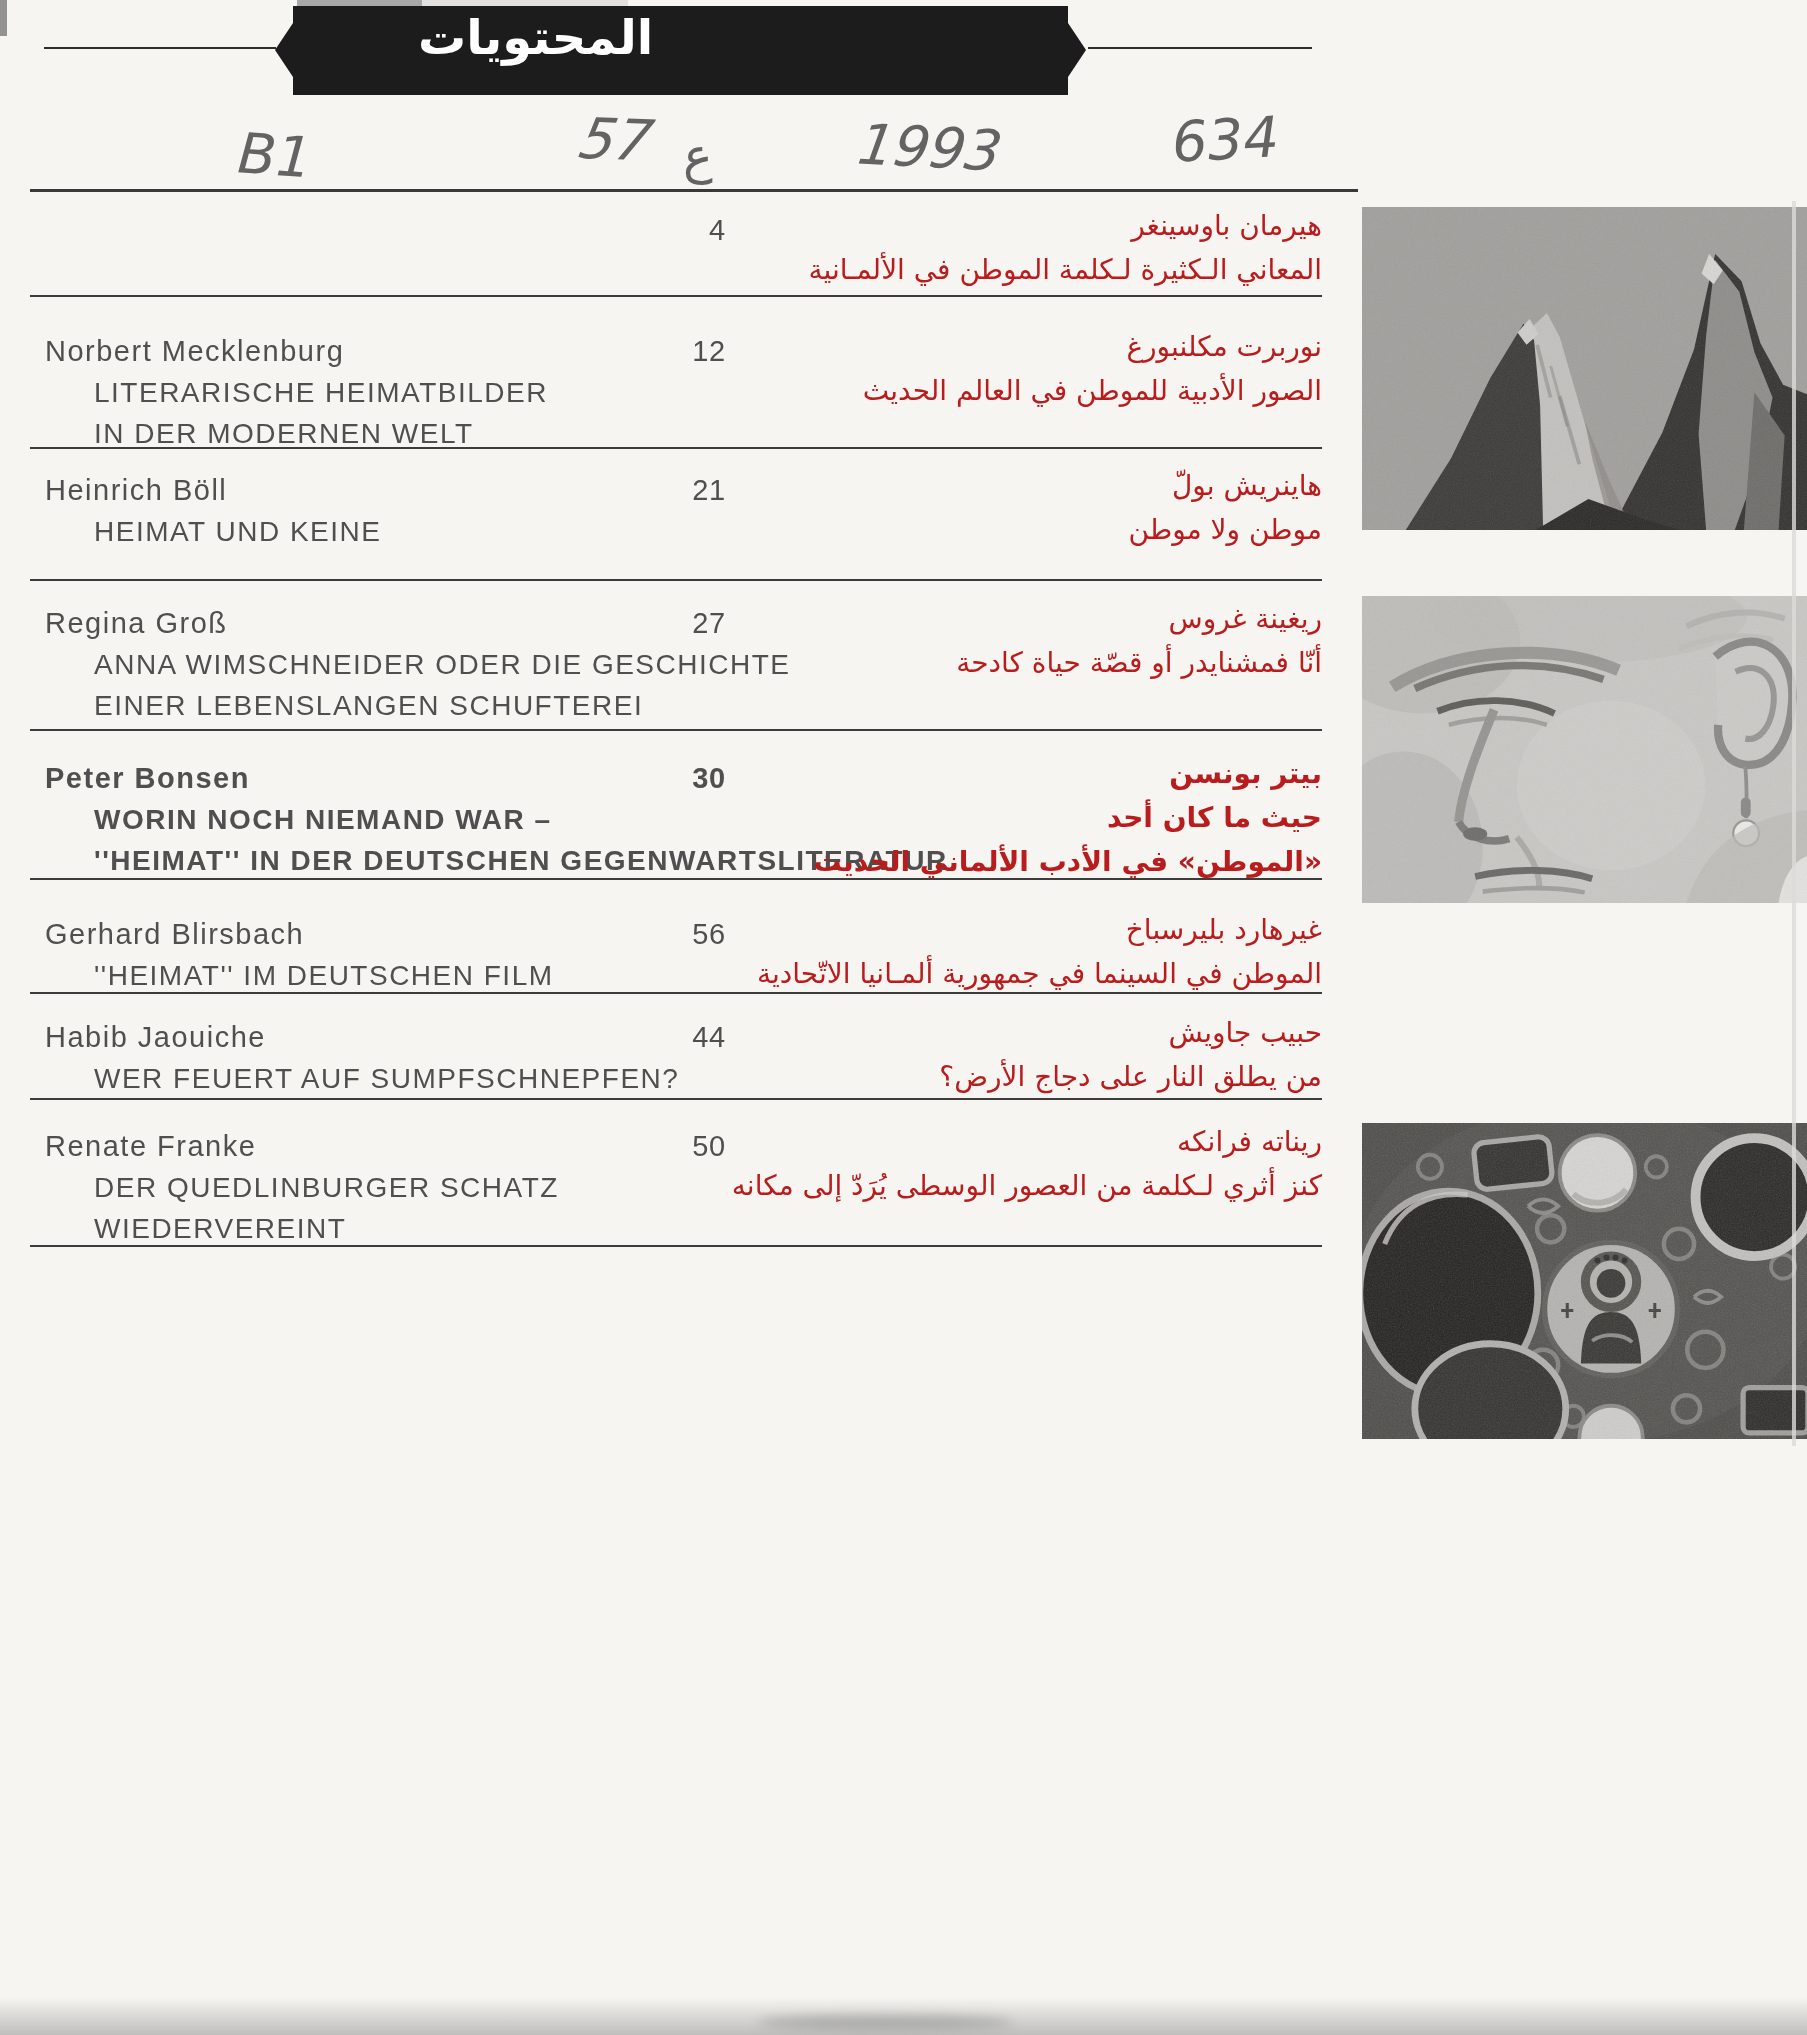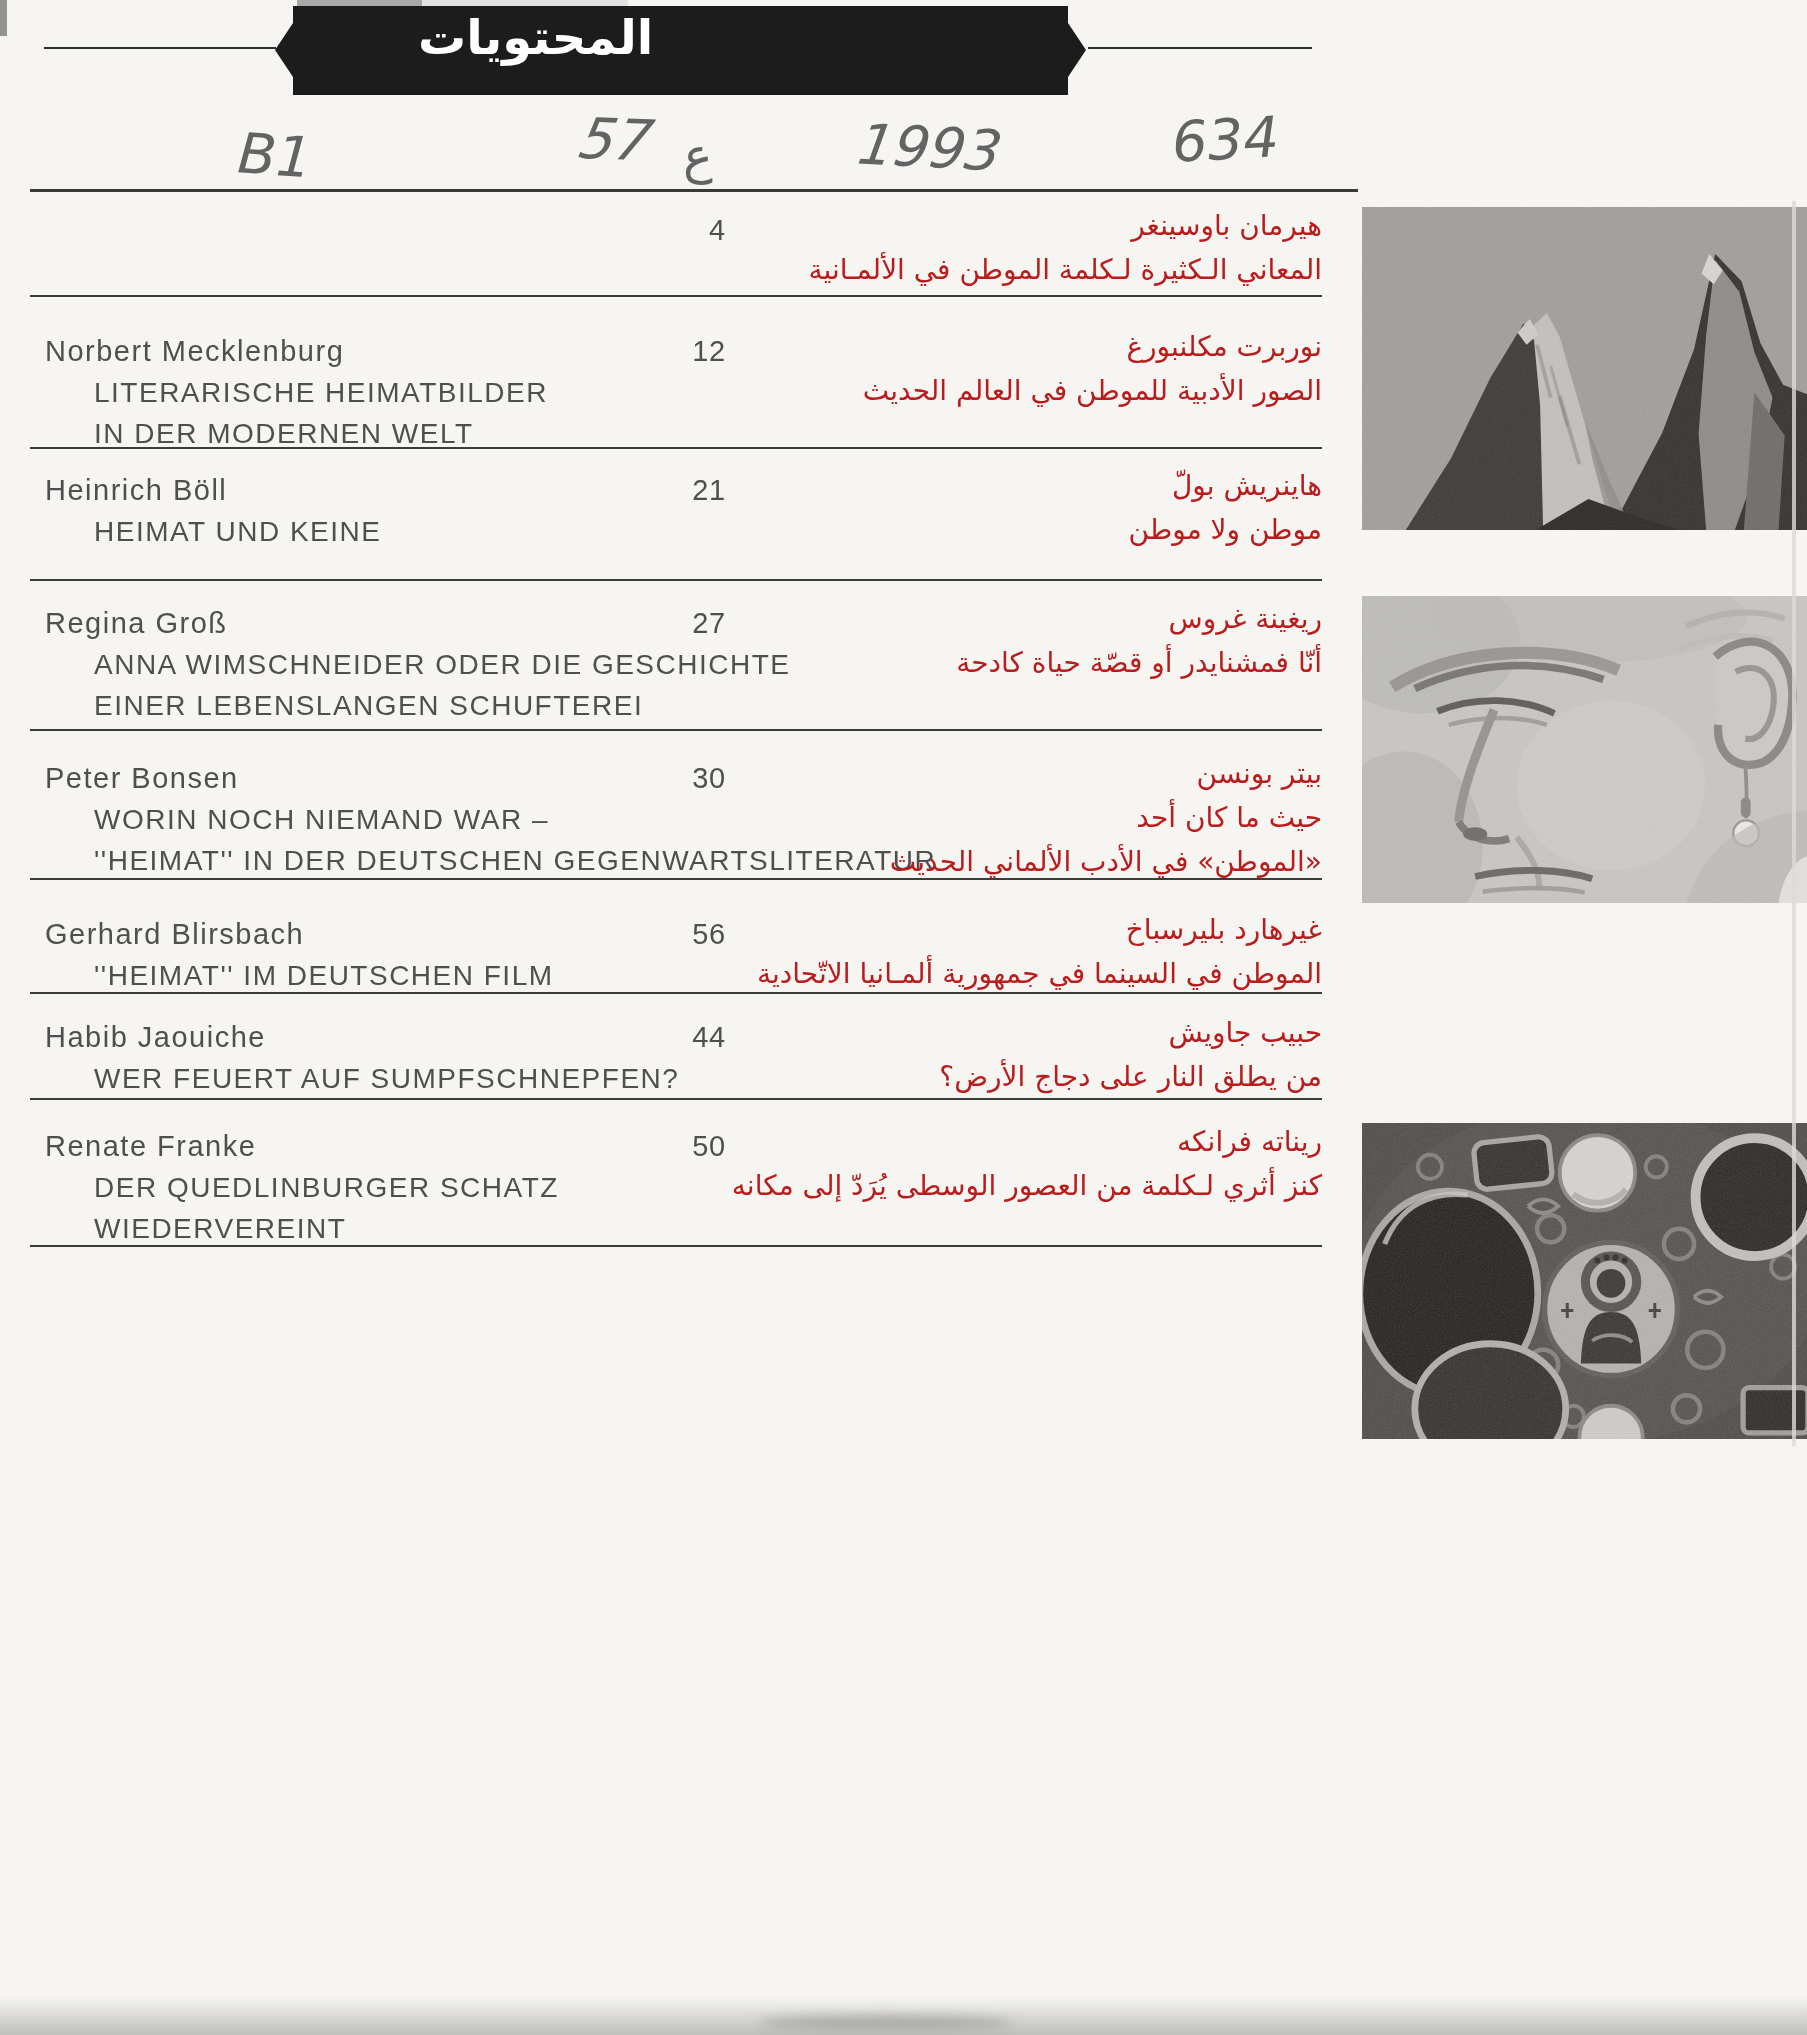--- a/index.html
+++ b/index.html
@@ -55,21 +55,21 @@
   .pagenum{
     position:absolute;left:613px;top:0;width:83px;text-align:right;
     font-size:29px;line-height:41px;color:#4f4f4f;letter-spacing:0.8px;
   }
   .ar{
     position:absolute;right:36px;top:-6px;text-align:right;direction:rtl;
     font-family:"DejaVu Sans",sans-serif;font-size:28px;line-height:44px;
     color:#b91c1c;white-space:nowrap;
   }
   #e1{top:210px;} #e2{top:331px;} #e3{top:470px;} #e4{top:603px;}
-  #e5{top:758px;} #e6{top:914px;} #e7{top:1017px;} #e8{top:1126px;}
+  #e5{top:758px;font-weight:bold;} #e6{top:914px;} #e7{top:1017px;} #e8{top:1126px;}
   
   .photo{position:absolute;left:1362px;width:446px;overflow:hidden;}
   #photo-mountains{top:207px;height:323px;}
   #photo-portrait{top:596px;height:307px;}
   #photo-treasure{top:1123px;height:316px;}
   .photo svg{display:block;width:100%;height:100%;}
   
   .edge-strip{position:absolute;left:1792px;top:201px;width:3.8px;height:1245px;background:#dcdbd8;opacity:.8;}
   .bottom-band{
     position:absolute;left:0;top:1997px;width:1807px;height:39px;

